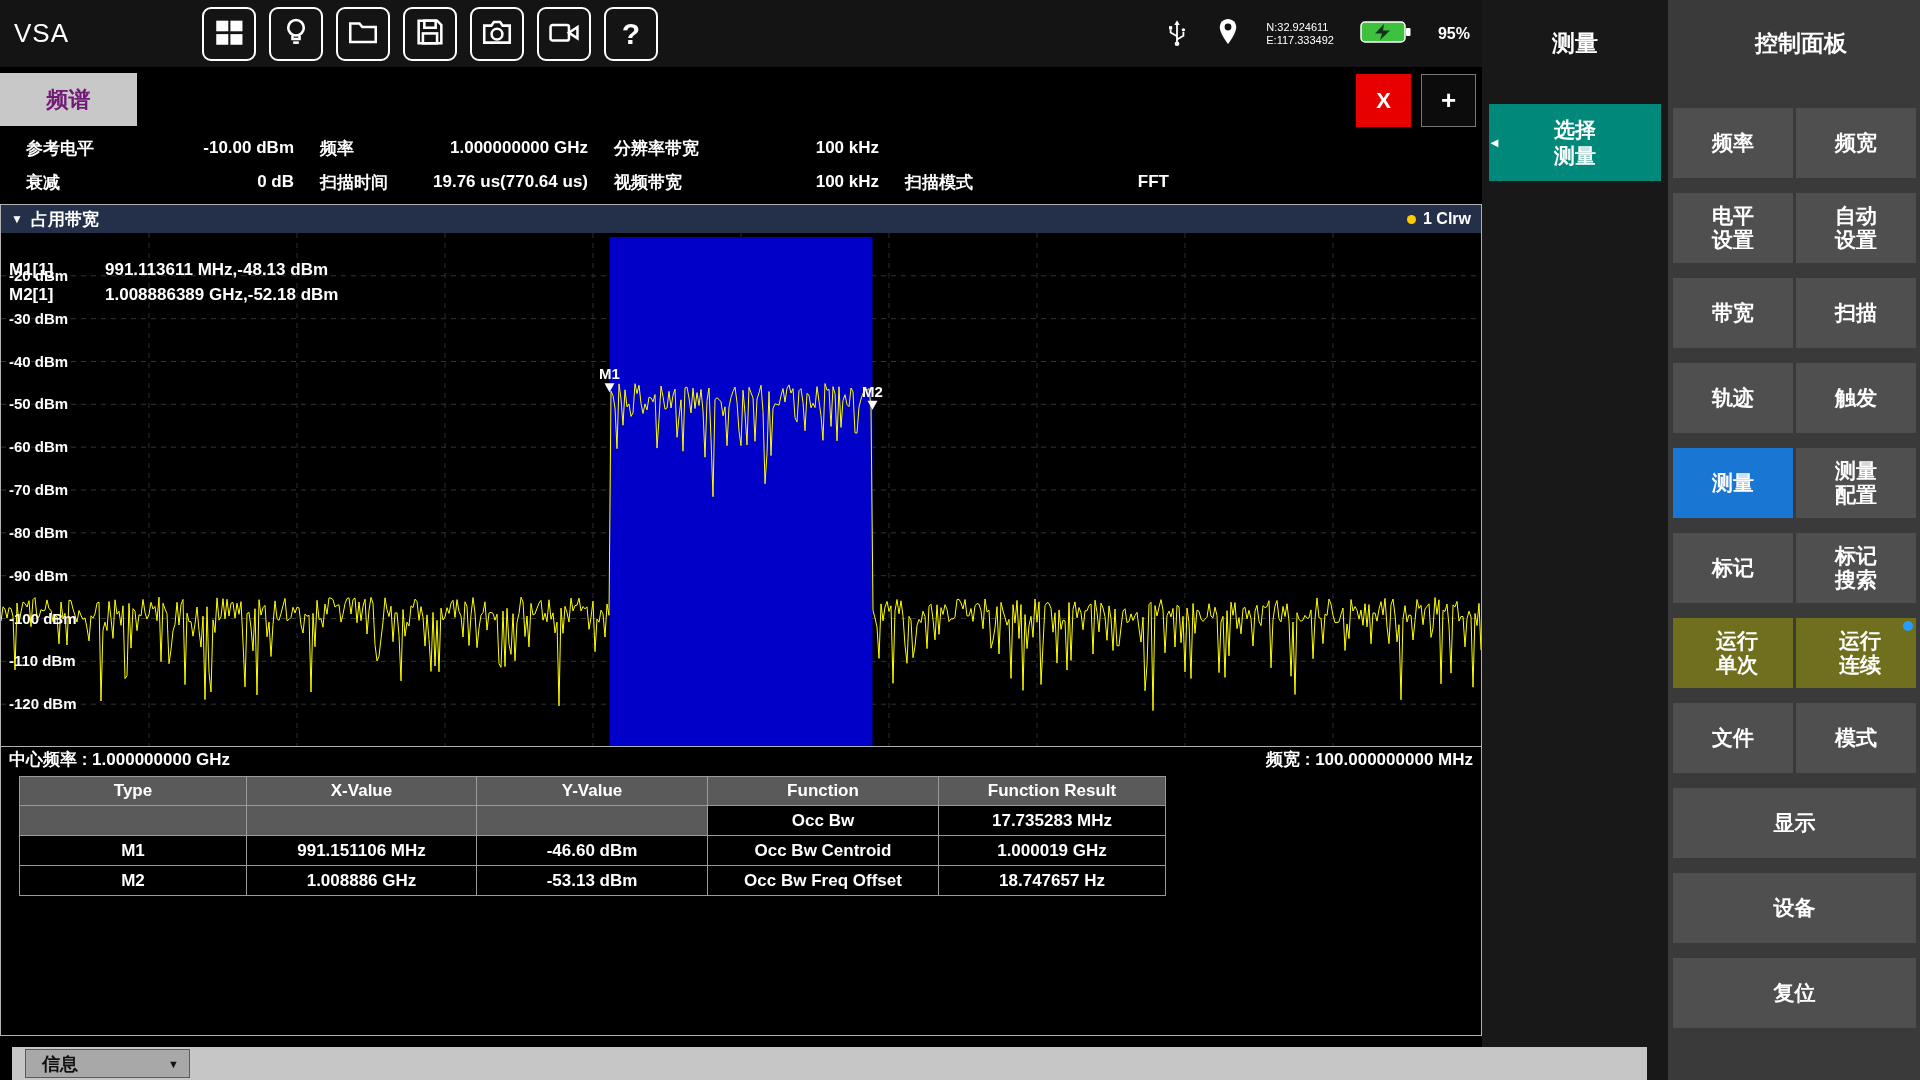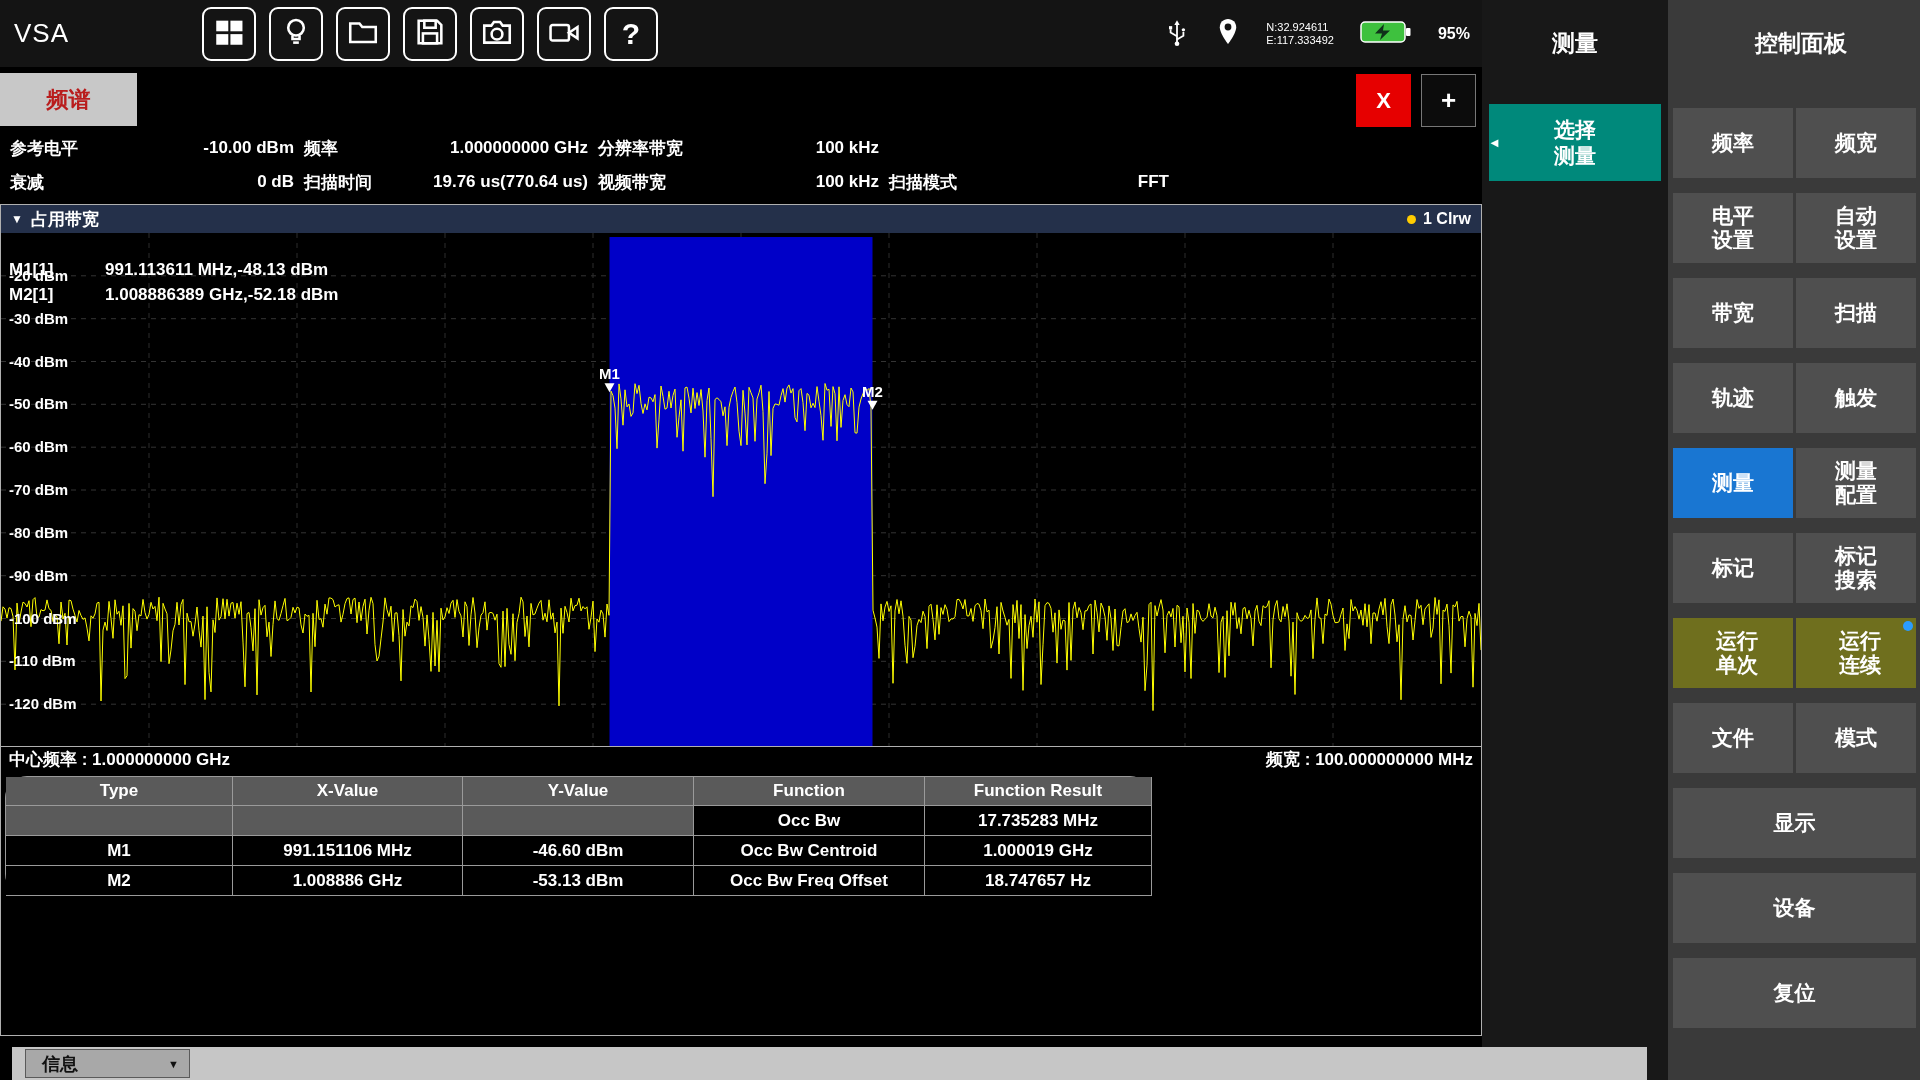--- a/index.html
+++ b/index.html
@@ -13,48 +13,48 @@
   .logo { position:absolute; left:14px; top:18px; font-size:26px; font-weight:normal; letter-spacing:1px; }
   .toolbar { position:absolute; left:202px; top:6px; height:55px; display:flex; gap:13px; align-items:center; }
   .tool-btn { width:54px; height:54px; border:2.5px solid #fff; border-radius:9px; display:flex; align-items:center; justify-content:center; background:transparent; }
   .tool-btn svg { width:34px; height:34px; }
   .help-glyph { font-size:30px; font-weight:bold; color:#fff; }
   .status-cluster { position:absolute; right:12px; top:0; height:67px; display:flex; align-items:center; gap:26px; }
   .gps-text { font-size:11px; line-height:13px; color:#fff; }
   .battery-pct { font-size:16px; font-weight:bold; }
 
   .tabbar { position:absolute; left:0; top:67px; width:1482px; height:62px; background:#000; }
-  .tab-active { position:absolute; left:0; top:6px; width:137px; height:53px; background:#c8c8c8; color:#b91c1c; font-size:22px; font-weight:bold; display:flex; align-items:center; justify-content:center; }
+  .tab-active { position:absolute; left:0; top:6px; width:137px; height:53px; background:#c8c8c8; color:#701a75; font-size:22px; font-weight:bold; display:flex; align-items:center; justify-content:center; }
   .tab-close { position:absolute; left:1356px; top:7px; width:55px; height:53px; background:#e60000; color:#fff; font-size:22px; font-weight:bold; display:flex; align-items:center; justify-content:center; }
   .tab-add { position:absolute; left:1421px; top:7px; width:55px; height:53px; background:#0c0c0c; border:1px solid #777; color:#fff; font-size:26px; font-weight:bold; display:flex; align-items:center; justify-content:center; }
 
   .settings { position:absolute; left:0; top:129px; width:1482px; height:75px; background:#000; }
   .srow { position:absolute; left:0; width:1180px; height:28px; display:grid; grid-template-columns:294px 294px 291px 290px; }
   .srow1 { top:5px; } .srow2 { top:39px; }
-  .scell { display:flex; justify-content:space-between; align-items:center; padding-left:10px; }
+  .scell { display:flex; justify-content:space-between; align-items:center; padding-left:26px; }
   .slabel, .svalue { font-size:17px; font-weight:bold; white-space:nowrap; }
 
   .content-frame { position:absolute; left:0; top:204px; width:1482px; height:832px; border:1px solid #b0b0b0; background:#000; }
   .chart-header { height:28px; background:#24304a; display:flex; align-items:center; justify-content:space-between; padding:0 10px; }
   .ch-left { display:flex; align-items:center; gap:8px; font-size:17px; font-weight:bold; }
   .ch-tri { font-size:12px; }
   .ch-right { display:flex; align-items:center; gap:7px; font-size:16px; font-weight:bold; }
   .trace-dot { width:9px; height:9px; border-radius:50%; background:#ffcc00; display:inline-block; }
 
   .plot { position:relative; width:1480px; height:514px; background:#000; border-bottom:1px solid #b0b0b0; overflow:hidden; }
   .plot svg { position:absolute; left:0; top:0; display:block; }
   #ylabels { position:absolute; inset:0; pointer-events:none; }
   .ytick { position:absolute; left:8px; font-size:15px; font-weight:bold; color:#fff; white-space:nowrap; }
   .marker-readout { position:absolute; left:8px; top:27px; }
   .mline { height:25px; font-size:17px; font-weight:bold; white-space:nowrap; }
   .mname { display:inline-block; width:96px; }
 
   .plot-footer { height:25px; display:flex; align-items:center; justify-content:space-between; padding:0 8px; font-size:17px; font-weight:bold; }
 
-  .rtable { margin:4px 0 0 4px; width:1147px; display:grid; grid-template-columns:227px 230px 231px 231px 227px; grid-template-rows:29px 30px 30px 30px; border-left:1px solid #9a9a9a; border-top:1px solid #9a9a9a;border-radius:22px; }
+  .rtable { margin:4px 0 0 18px; width:1147px; display:grid; grid-template-columns:227px 230px 231px 231px 227px; grid-template-rows:29px 30px 30px 30px; border-left:1px solid #9a9a9a; border-top:1px solid #9a9a9a; }
   .tc { border-right:1px solid #9a9a9a; border-bottom:1px solid #9a9a9a; background:#000; color:#fff; font-size:17px; font-weight:bold; display:flex; align-items:center; justify-content:center; white-space:nowrap; }
   .tc.th { background:#5a5a5a; }
 
   .bottombar { position:absolute; left:12px; top:1047px; width:1635px; height:33px; background:#c6c6c6; z-index:6; }
   .info-dropdown { position:absolute; left:13px; top:2px; width:165px; height:29px; background:#a8a8a8; border:1px solid #5a5a5a; color:#111; display:flex; align-items:center; justify-content:space-between; padding:0 10px 0 16px; font-size:18px; font-weight:bold; }
   .dd-arrow { font-size:11px; color:#111; }
 
   
   .measure-panel { position:absolute; left:1482px; top:0; width:186px; height:1080px; background:#181818; }
   .panel-title { padding-top:28px; text-align:center; font-size:23px; font-weight:bold; color:#fff; }

